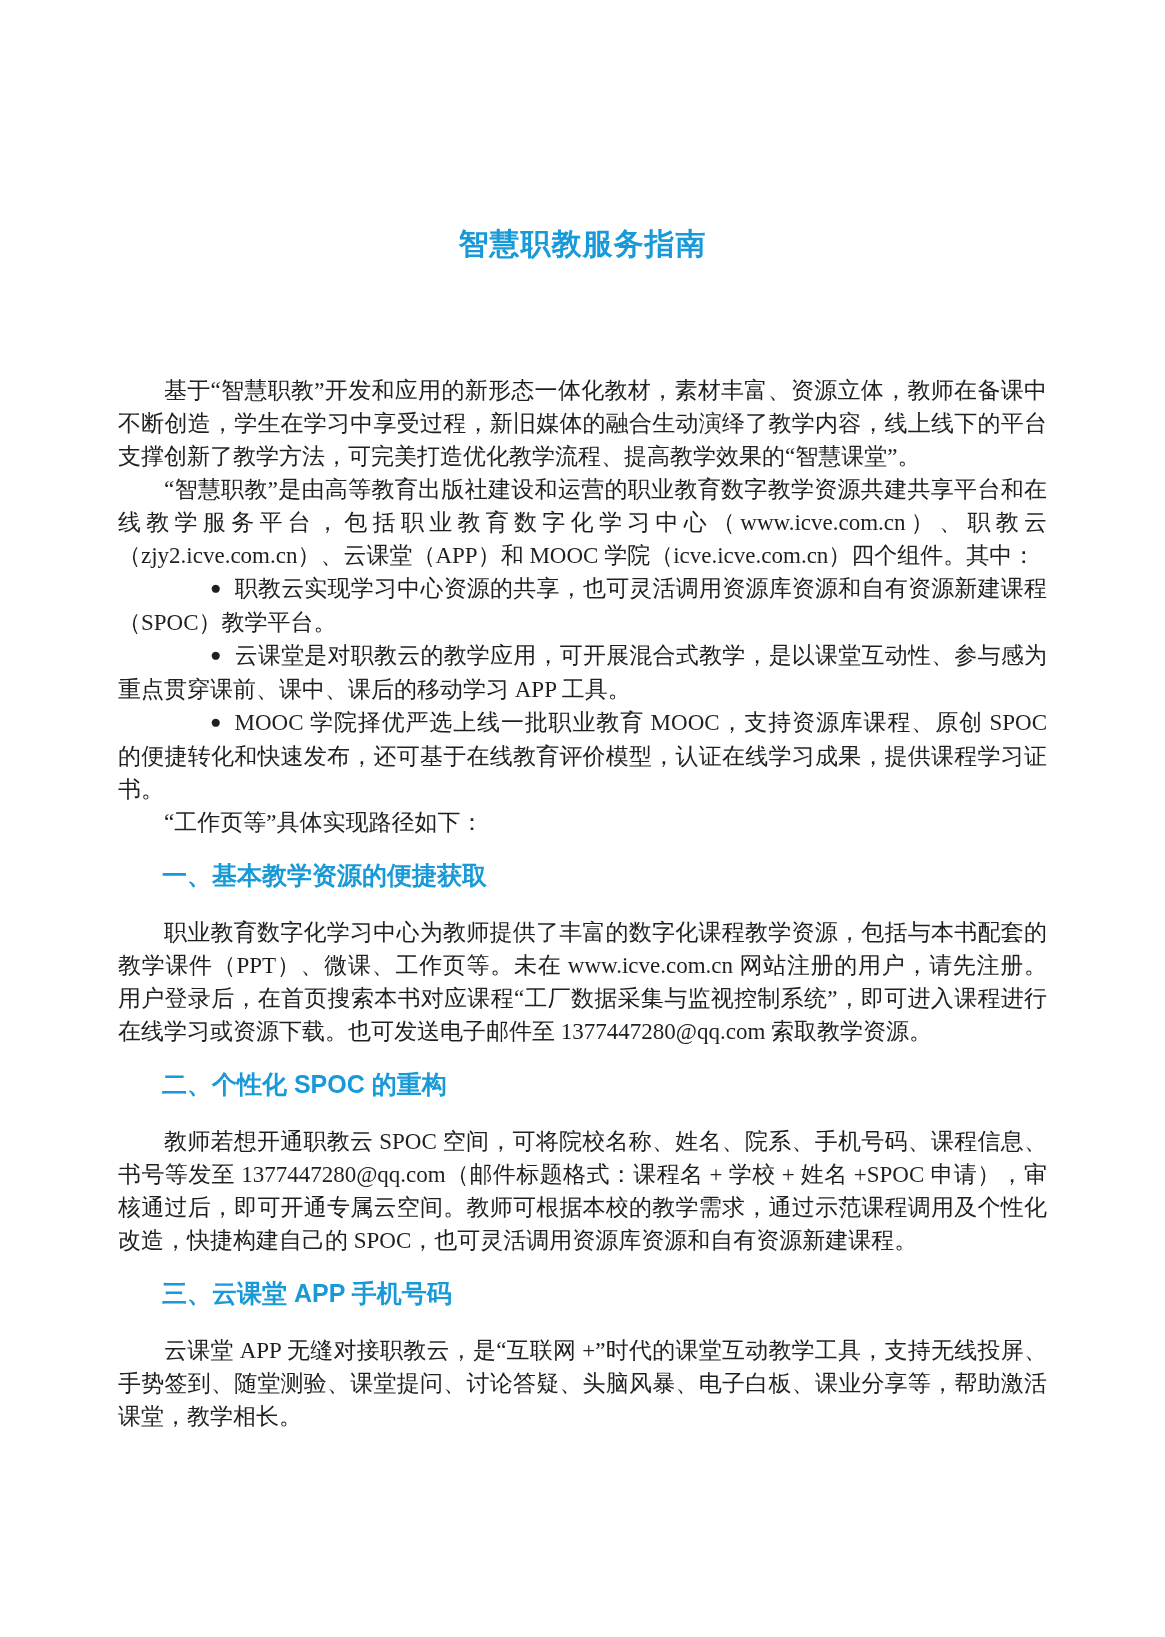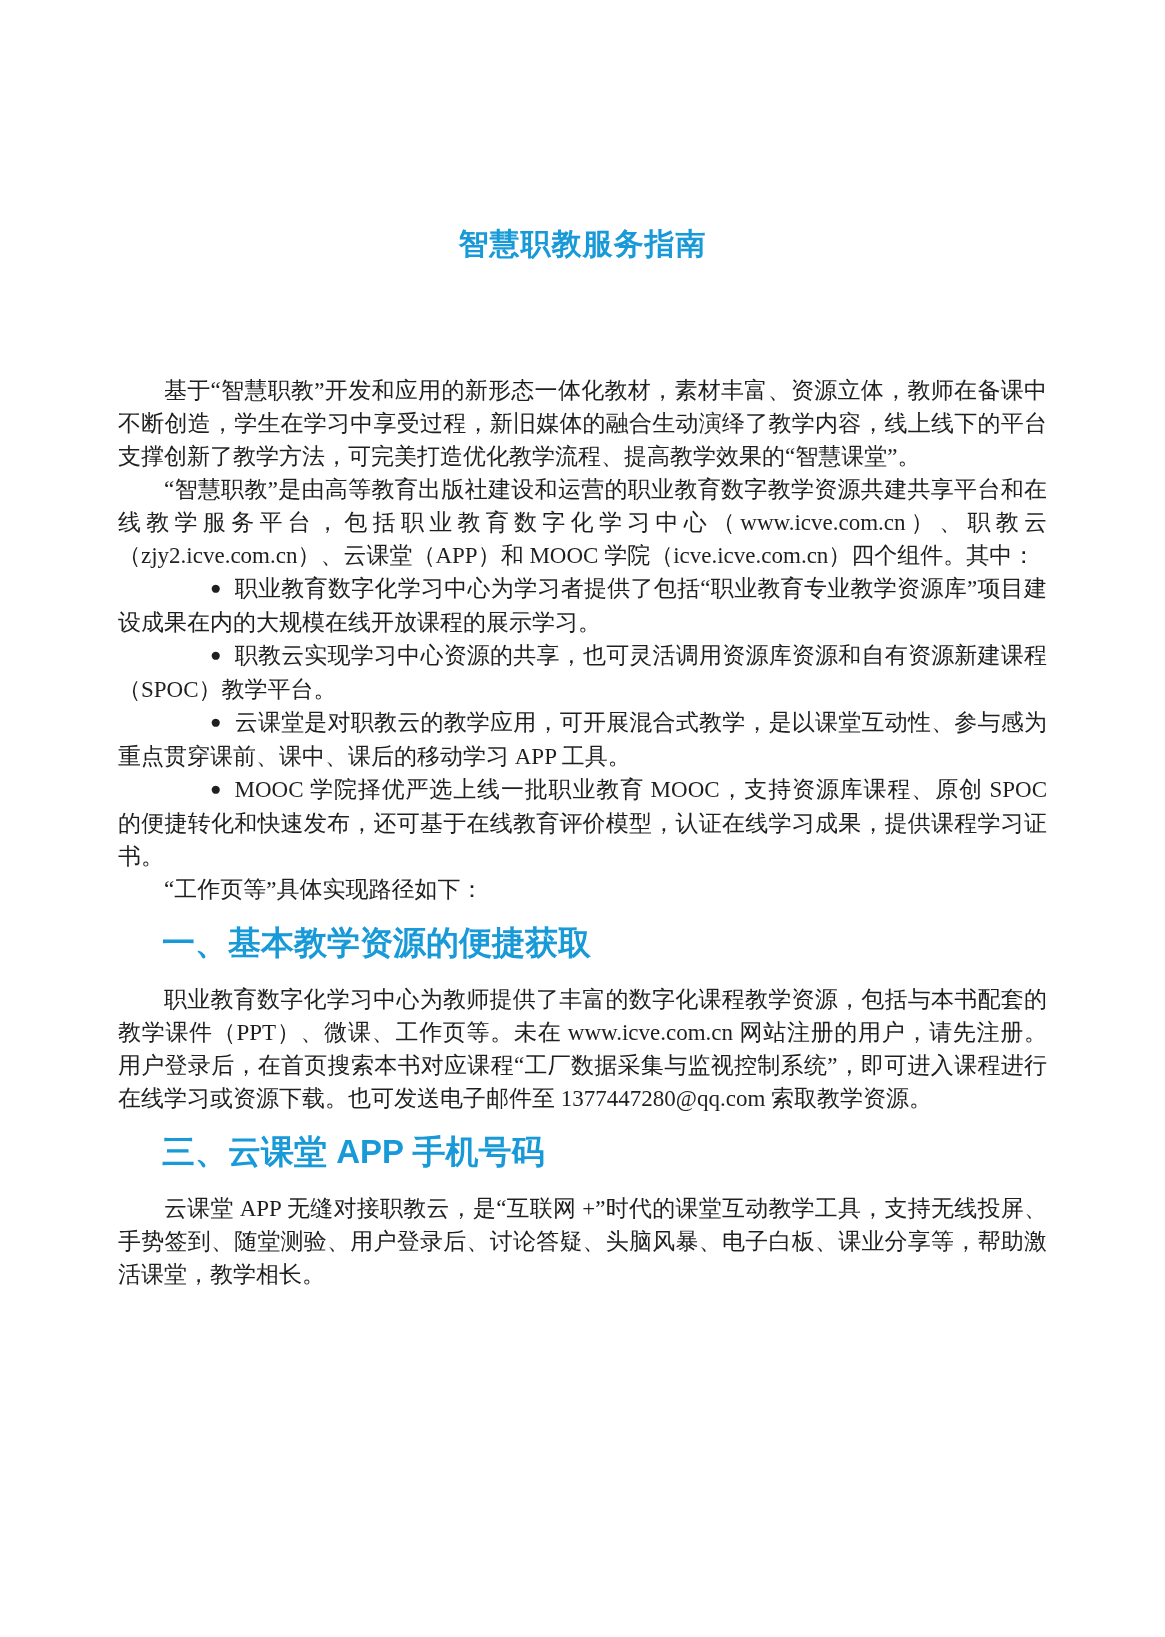--- a/index.html
+++ b/index.html
@@ -36,53 +36,56 @@
   }
   .bullet-icon {
     display: inline-block;
     font-size: 19px;
     margin-right: 13px;
     transform: translateY(-2px);
   }
   .section-heading {
     font-family: "Liberation Sans", "DejaVu Sans", sans-serif;
     font-weight: 700;
-    font-size: 33px;
+    font-size: 25px;
     line-height: 31px;
     color: var(--accent);
     padding-left: 44px;
     margin-top: 21px;
     margin-bottom: 25px;
     text-align: left;
   }
 </style>
 </head>
 <body>
 
 <div class="page">
 
   <h1 class="title">智慧职教服务指南</h1>
 
   <div class="content">
 
     <p class="para">基于“智慧职教”开发和应用的新形态一体化教材，素材丰富、资源立体，教师在备课中不断创造，学生在学习中享受过程，新旧媒体的融合生动演绎了教学内容，线上线下的平台支撑创新了教学方法，可完美打造优化教学流程、提高教学效果的“智慧课堂”。</p>
     <p class="para">“智慧职教”是由高等教育出版社建设和运营的职业教育数字教学资源共建共享平台和在线教学服务平台，包括职业教育数字化学习中心（www.icve.com.cn）、职教云（zjy2.icve.com.cn）、云课堂（APP）和 MOOC 学院（icve.icve.com.cn）四个组件。其中：</p>
 
-    <p class="para"><span class="bullet-icon">●</span><span>职业教育数字化学习中心为学习者提供了包括“职业教育专业教学资源库”项目建设成果在内的大规模在线开放课程的展示学习。</span></p>
     <p class="para"><span class="bullet-icon">●</span><span>职教云实现学习中心资源的共享，也可灵活调用资源库资源和自有资源新建课程（SPOC）教学平台。</span></p>
     <p class="para"><span class="bullet-icon">●</span><span>云课堂是对职教云的教学应用，可开展混合式教学，是以课堂互动性、参与感为重点贯穿课前、课中、课后的移动学习 APP 工具。</span></p>
     <p class="para"><span class="bullet-icon">●</span><span>MOOC 学院择优严选上线一批职业教育 MOOC，支持资源库课程、原创 SPOC 的便捷转化和快速发布，还可基于在线教育评价模型，认证在线学习成果，提供课程学习证书。</span></p>
 
     <p class="para">“工作页等”具体实现路径如下：</p>
 
     <section>
       <h2 class="section-heading">一、基本教学资源的便捷获取</h2>
       <p class="para">职业教育数字化学习中心为教师提供了丰富的数字化课程教学资源，包括与本书配套的教学课件（PPT）、微课、工作页等。未在 www.icve.com.cn 网站注册的用户，请先注册。用户登录后，在首页搜索本书对应课程“工厂数据采集与监视控制系统”，即可进入课程进行在线学习或资源下载。也可发送电子邮件至 1377447280@qq.com 索取教学资源。</p>
     </section>
 
+    <section>
+      <h2 class="section-heading">二、个性化 SPOC 的重构</h2>
+      <p class="para">教师若想开通职教云 SPOC 空间，可将院校名称、姓名、院系、手机号码、课程信息、书号等发至 1377447280@qq.com（邮件标题格式：课程名 + 学校 + 姓名 +SPOC 申请），审核通过后，即可开通专属云空间。教师可根据本校的教学需求，通过示范课程调用及个性化改造，快捷构建自己的 SPOC，也可灵活调用资源库资源和自有资源新建课程。</p>
+    </section>
 
     <section>
       <h2 class="section-heading">三、云课堂 APP 手机号码</h2>
-      <p class="para">云课堂 APP 无缝对接职教云，是“互联网 +”时代的课堂互动教学工具，支持无线投屏、手势签到、随堂测验、用户登录后、讨论答疑、头脑风暴、电子白板、课业分享等，帮助激活课堂，教学相长。</p>
+      <p class="para">云课堂 APP 无缝对接职教云，是“互联网 +”时代的课堂互动教学工具，支持无线投屏、手势签到、随堂测验、课堂提问、讨论答疑、头脑风暴、电子白板、课业分享等，帮助激活课堂，教学相长。</p>
     </section>
 
   </div>
 </div>
 
 </body></html>

